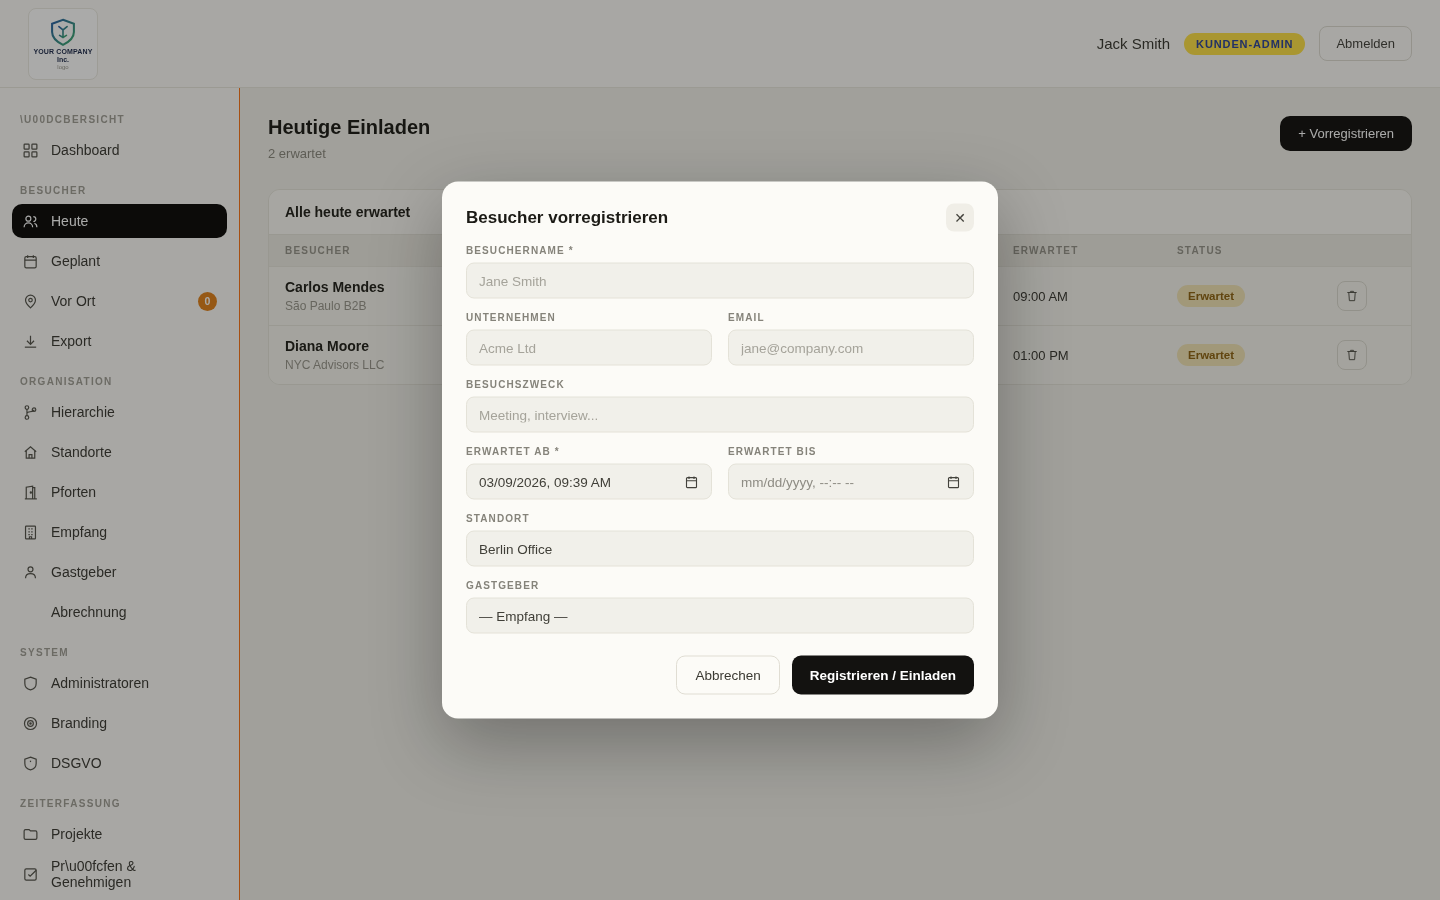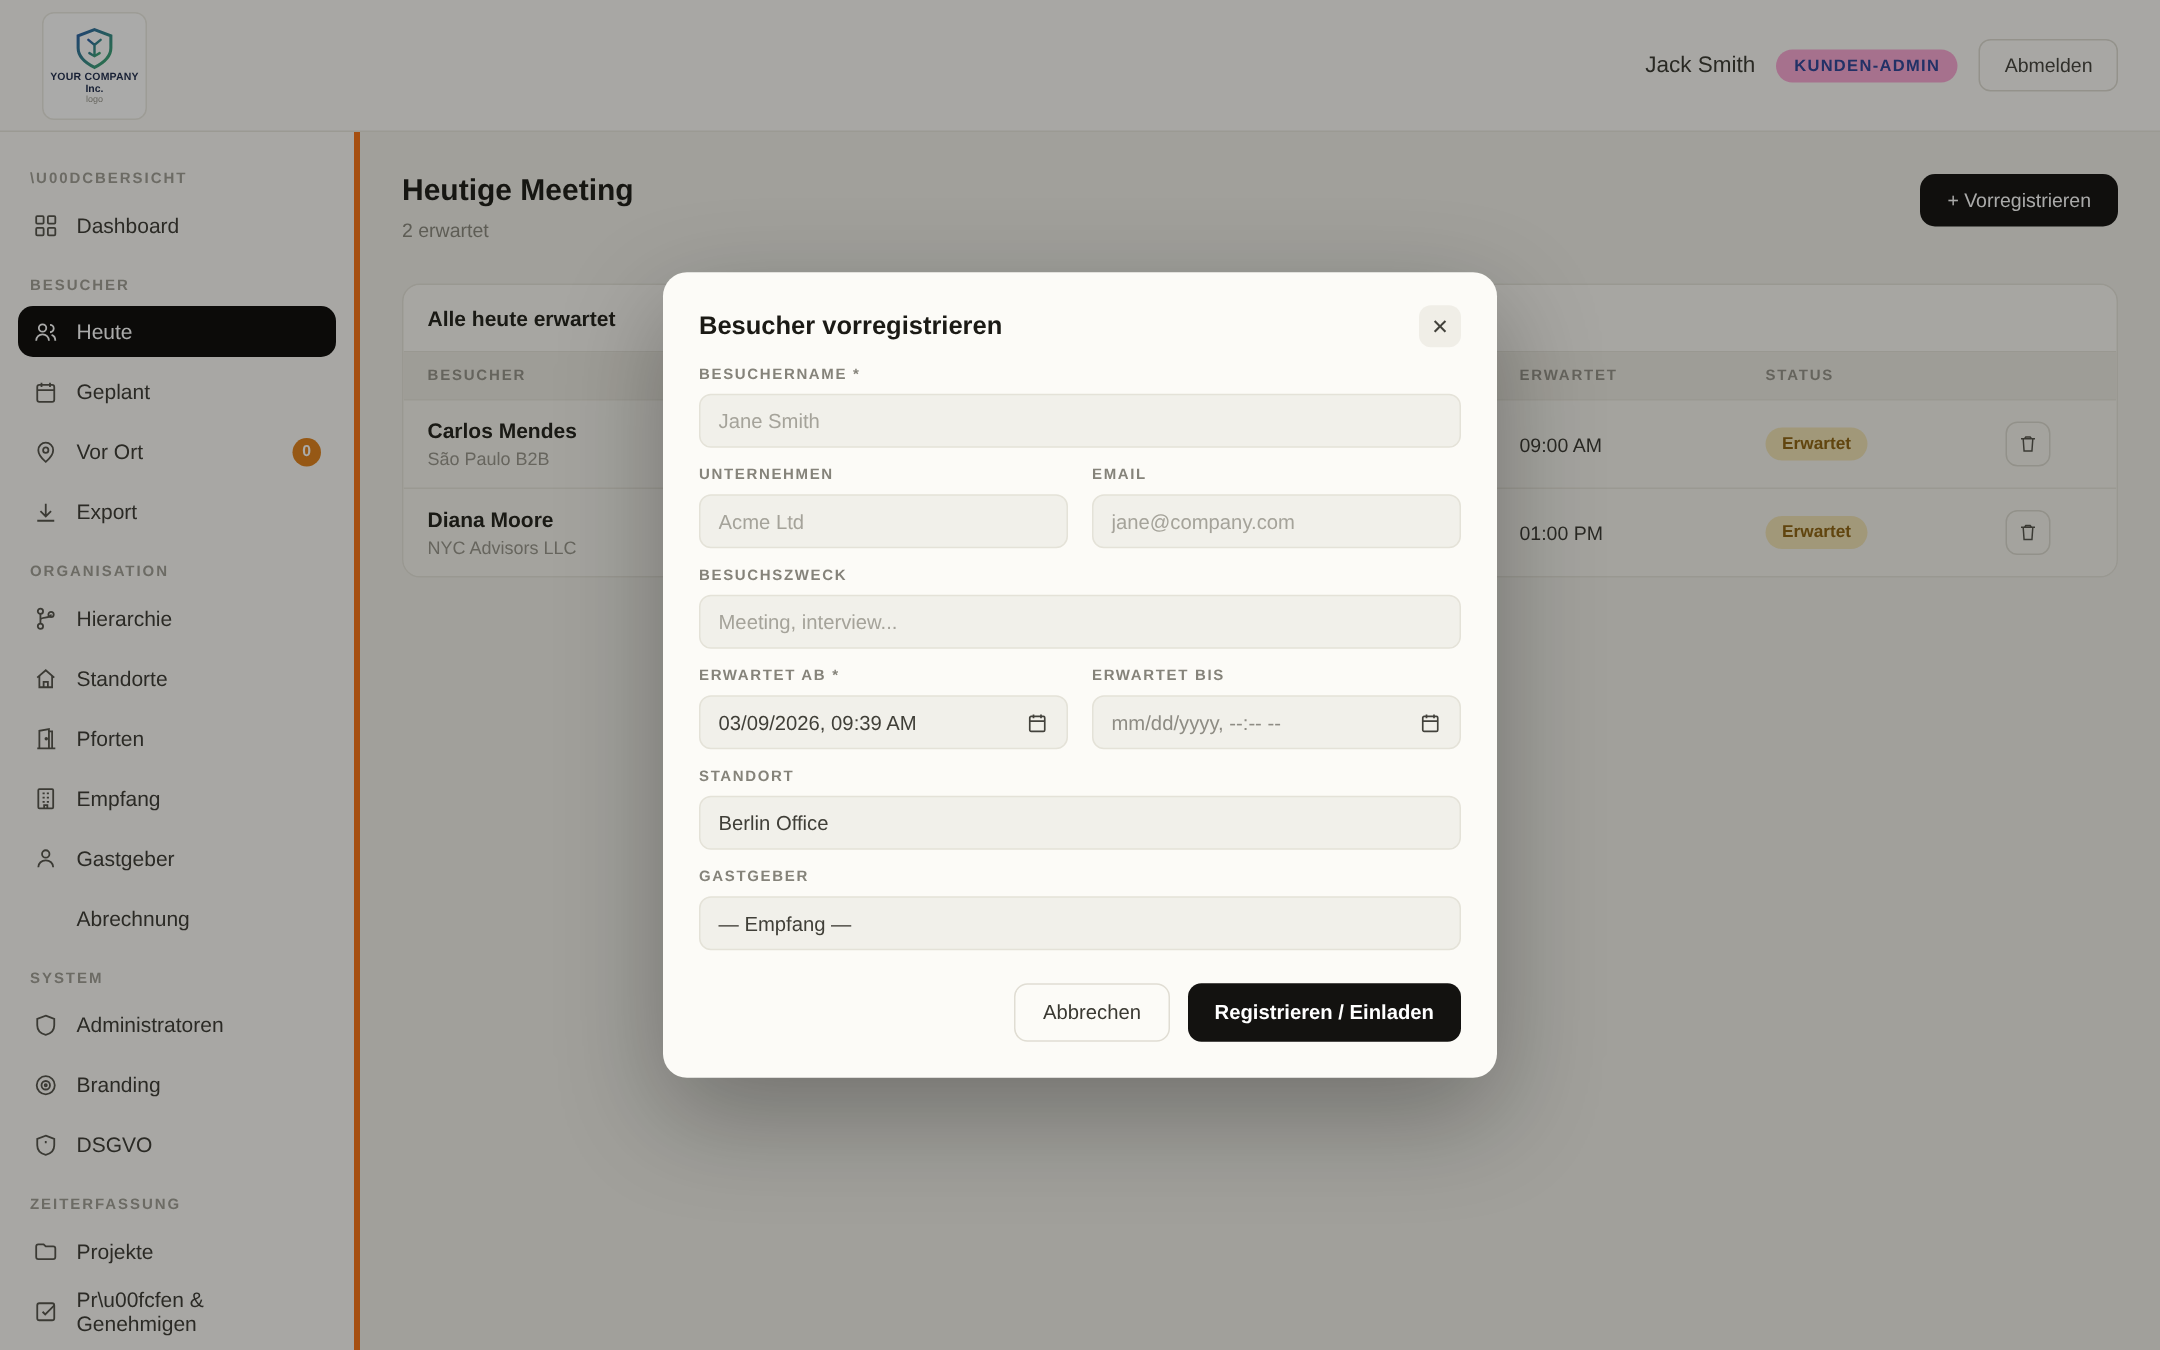--- a/index.html
+++ b/index.html
@@ -20,32 +20,32 @@
     border-radius:8px; display:flex; flex-direction:column; align-items:center;
     justify-content:center; gap:1px;
   }
   .logo-card svg { display:block; }
   .logo-company { font-size:7px; font-weight:bold; color:#1f2c4d; letter-spacing:.02em; }
   .logo-inc { font-size:7px; font-weight:bold; color:#1f2c4d; }
   .logo-caption { font-size:6px; color:#9a988f; }
   .topbar-right { margin-left:auto; display:flex; align-items:center; gap:14px; }
   .user-name { font-size:15px; color:#3a3932; }
   .role-badge {
-    background:#f9a8d4; color:#2e4599; font-size:11px; font-weight:bold;
+    background:#fde047; color:#2e4599; font-size:11px; font-weight:bold;
     letter-spacing:.08em; text-transform:uppercase; padding:5px 12px; border-radius:12px;
   }
   .logout-btn {
     background:transparent; border:1px solid #dddbd2; border-radius:8px;
     padding:9px 16px; font-size:13px; color:#44433d; cursor:pointer;
     font-family:inherit;
   }
   
   .sidebar {
     position:fixed; top:88px; left:0; bottom:0; width:240px;
-    background:#fcfbf8; border-right:4px solid #f97316;
+    background:#fcfbf8; border-right:1px solid #f97316;
     padding:14px 12px; overflow:hidden; z-index:1;
   }
   .side-section-label {
     font-size:10px; font-weight:bold; letter-spacing:.13em; color:#a09e96;
     text-transform:uppercase; padding:12px 8px 8px 8px;
   }
   .side-item {
     display:flex; align-items:center; gap:12px; padding:8px 10px;
     border-radius:10px; font-size:14px; color:#3c3b35; cursor:pointer;
     margin-bottom:6px; height:34px;
@@ -380,21 +380,21 @@
   </div>
   <div class="side-item">
     
     
   </div>
 </nav>
 
 <main class="main">
   <div class="title-row">
     <div>
-      <div class="page-title">Heutige Meeting</div>
+      <div class="page-title">Heutige Einladen</div>
       <div class="page-subtitle">2 erwartet</div>
     </div>
     <button class="primary-btn">+ Vorregistrieren</button>
   </div>
 
   <section class="card">
     <div class="card-header">Alle heute erwartet</div>
     <div class="t-grid t-head">
       <div class="t-cell">Besucher</div>
       <div class="t-cell">Erwartet</div>

